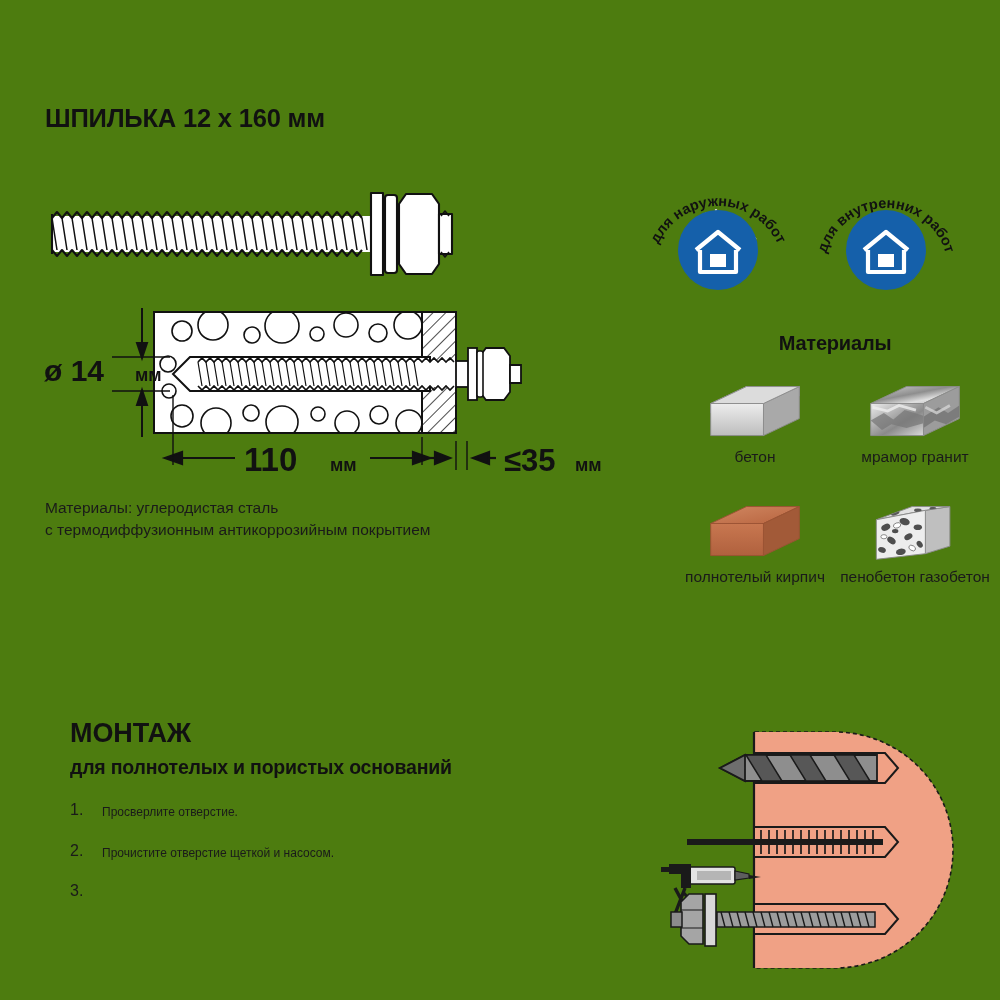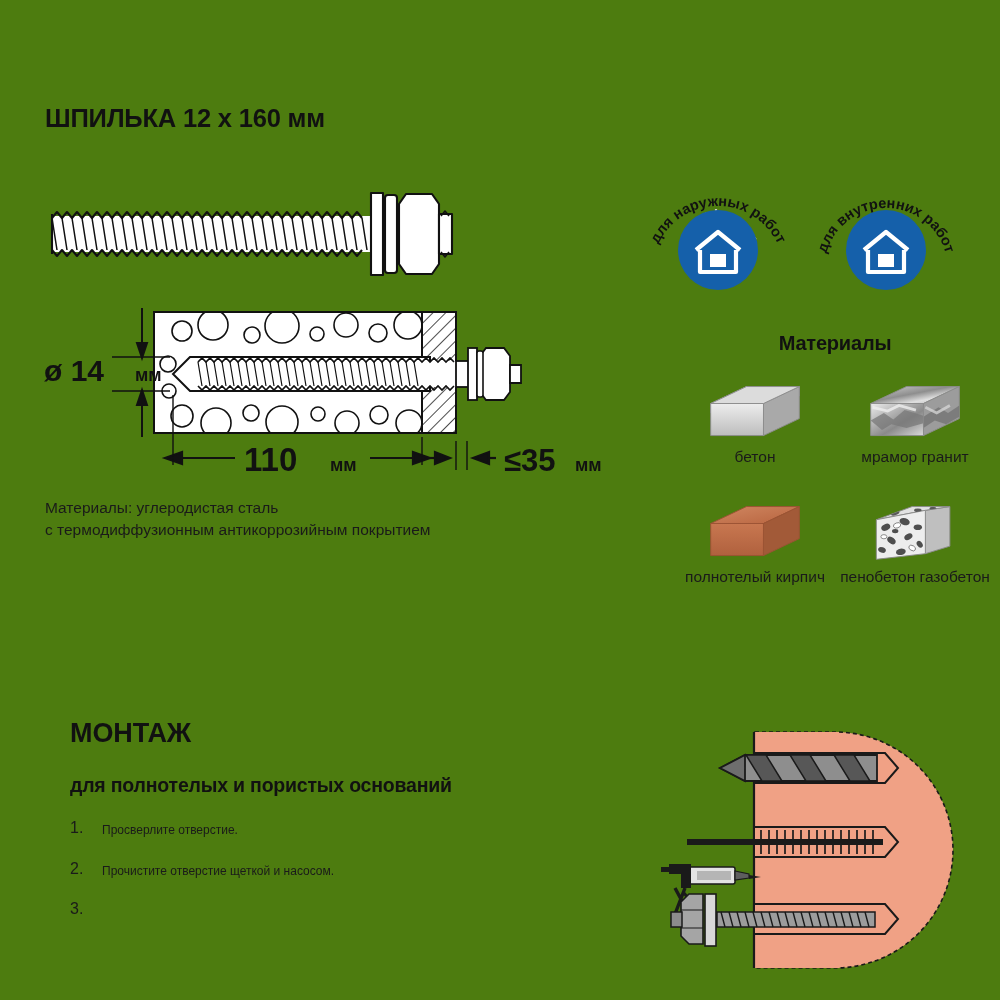--- a/index.html
+++ b/index.html
@@ -59,21 +59,21 @@
   .mat-cell { display: flex; flex-direction: column; align-items: center; }
   .mat-art { height: 72px; display: flex; align-items: flex-end; justify-content: center; }
   .mat-label {
     margin-top: 2px; text-align: center;
     font-size: 15.5px; line-height: 19.5px; color: #1a1a1a;
   }
 
   
   #montage { position: absolute; left: 70px; top: 718px; width: 500px; }
   #montage-title { font-weight: bold; font-size: 27px; color: #111111; letter-spacing: -0.1px; }
-  #montage-sub { margin-top: 25px; font-weight: bold; font-size: 19.5px; color: #111111; letter-spacing: -0.2px; white-space: nowrap; }
+  #montage-sub { margin-top: 7px; font-weight: bold; font-size: 19.5px; color: #111111; letter-spacing: -0.2px; white-space: nowrap; }
   #steps { margin-top: 22px; }
   .step { display: flex; margin-bottom: 18px; }
   .step-num { width: 32px; flex: 0 0 32px; font-size: 16px; color: #1a1a1a; }
   .step-text { font-size: 12px; line-height: 22.5px; color: #1a1a1a; white-space: pre-line; }
 
   
   #install-illo { position: absolute; left: 645px; top: 722px; width: 320px; height: 255px; }
 </style>
 </head>
 <body>

